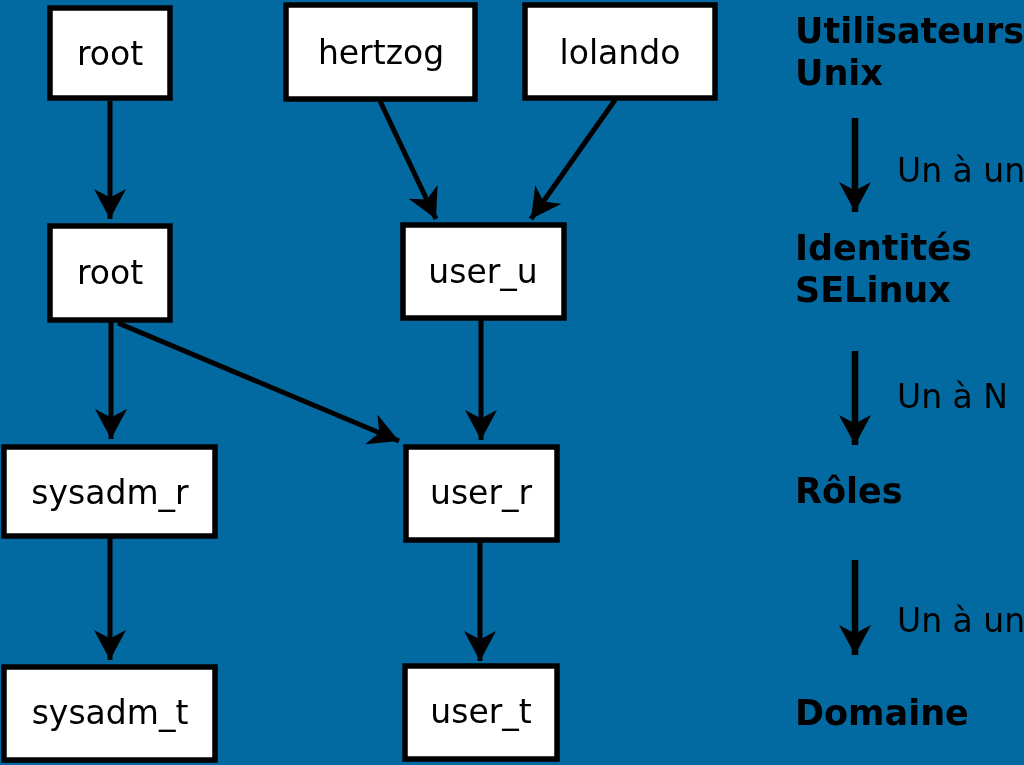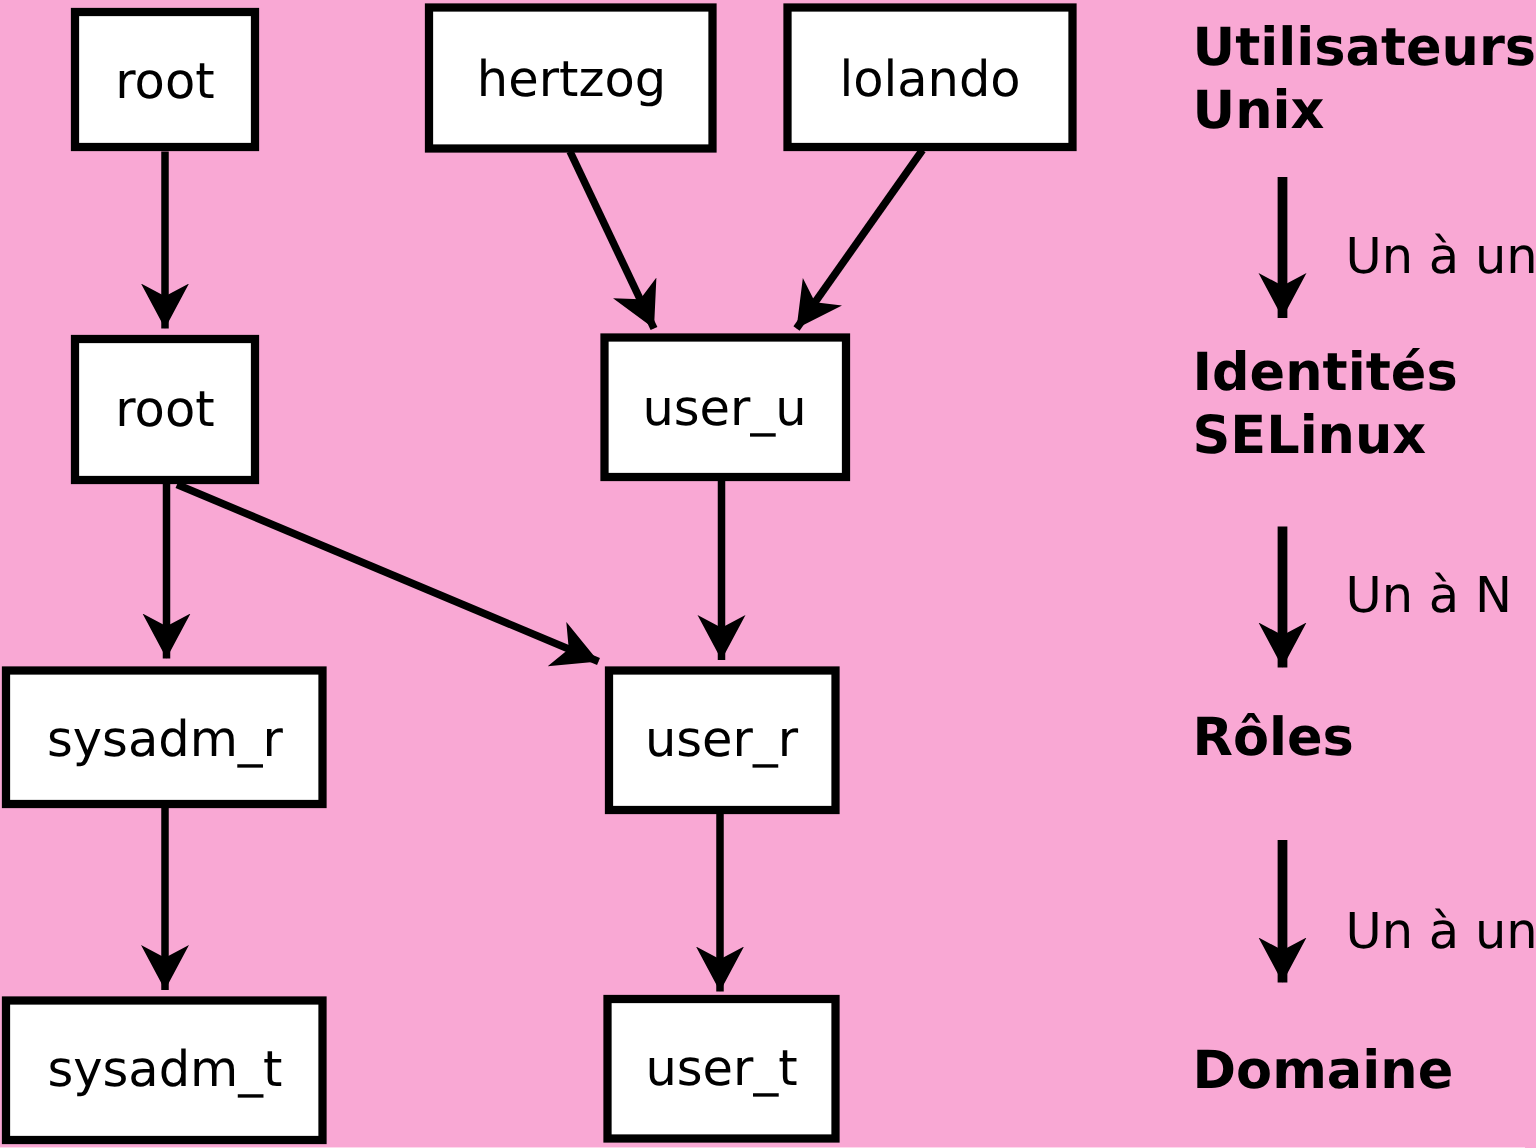--- a/index.html
+++ b/index.html
@@ -7,21 +7,21 @@
     padding: 0;
     background: #ffffff;
     width: 1024px;
     height: 765px;
     overflow: hidden;
   }
   .stage {
     position: relative;
     width: 1024px;
     height: 765px;
-    background: #f9a8d4;
+    background: #0369a1;
   }
   svg { display: block; }
   .node-rect {
     fill: #ffffff;
     stroke: #000000;
     stroke-width: 5.5px;
   }
   .node-label {
     font-family: "DejaVu Sans", "Liberation Sans", sans-serif;
     font-size: 33px;

